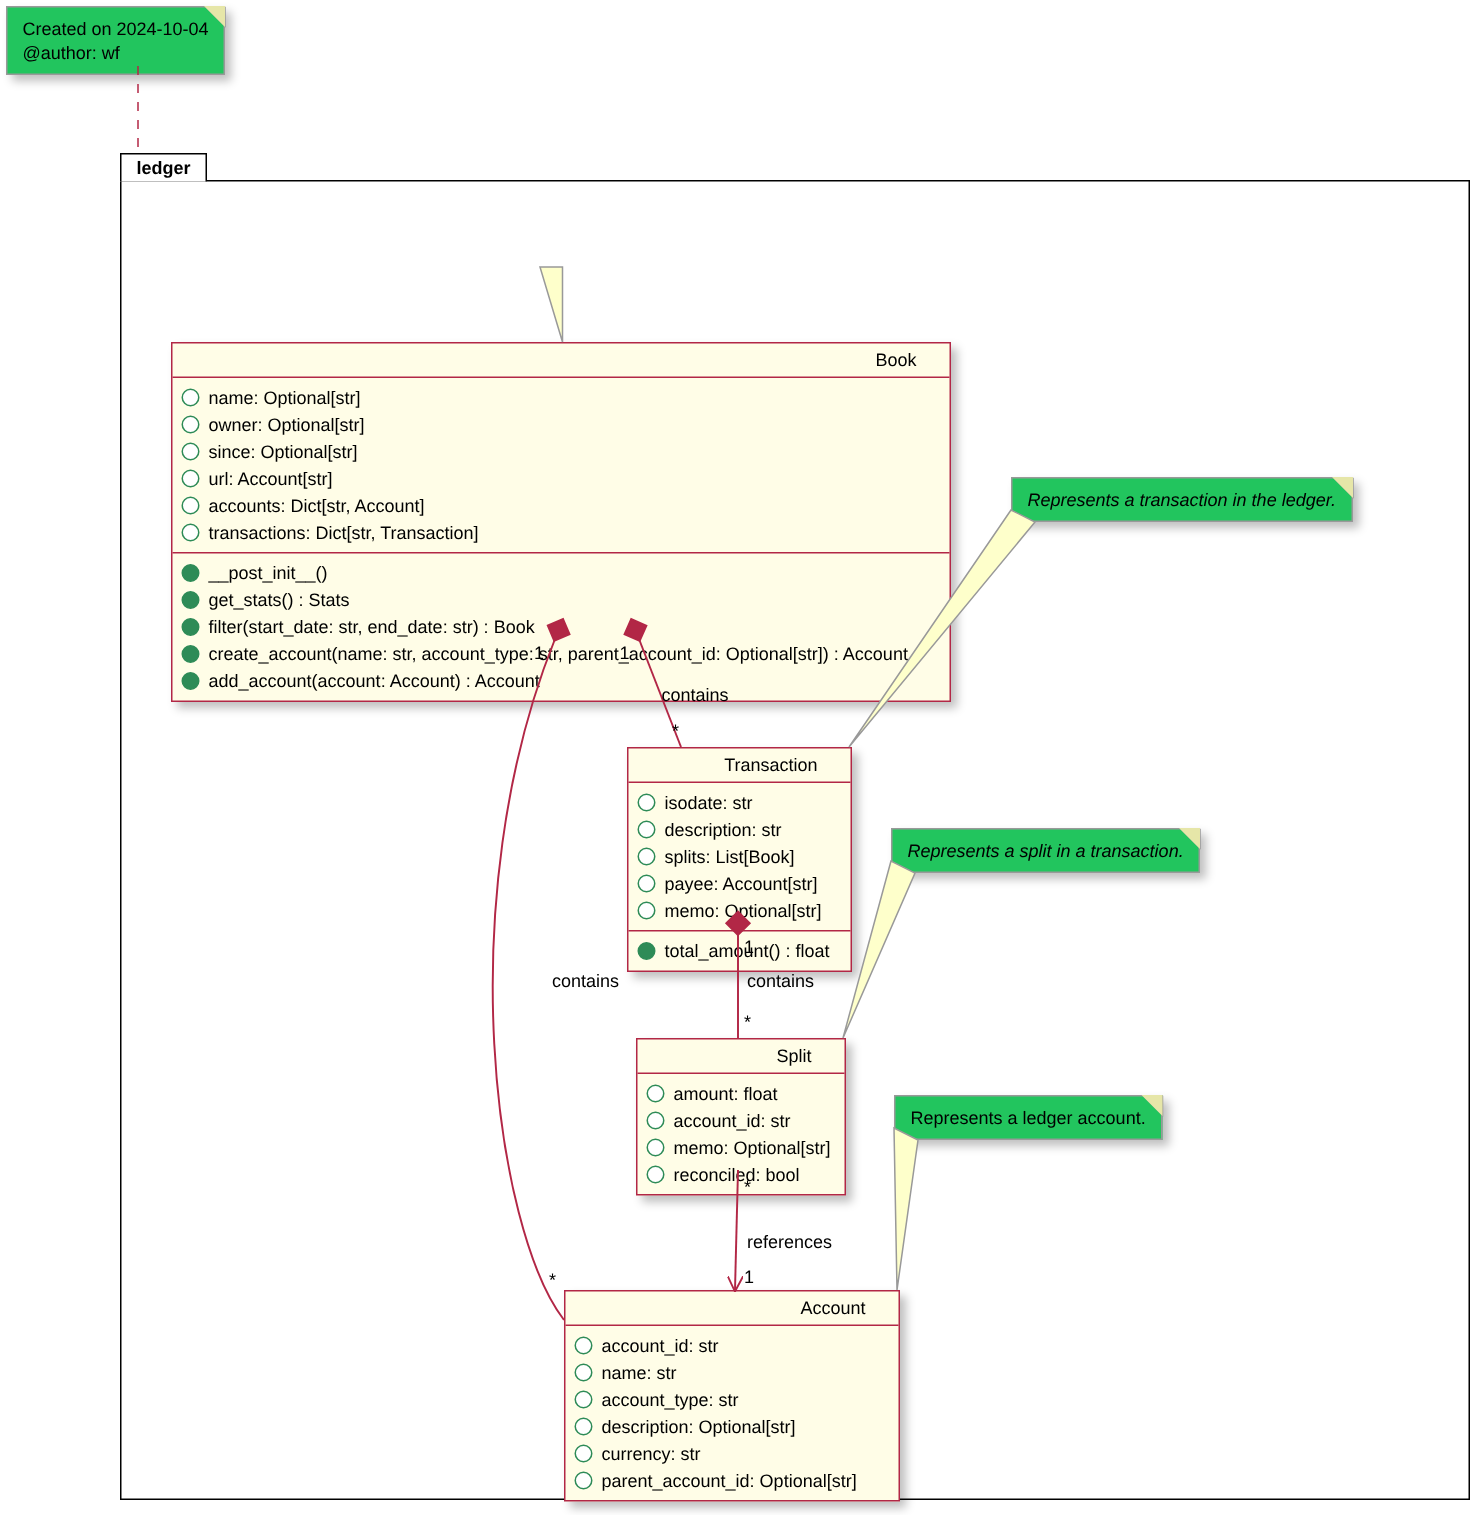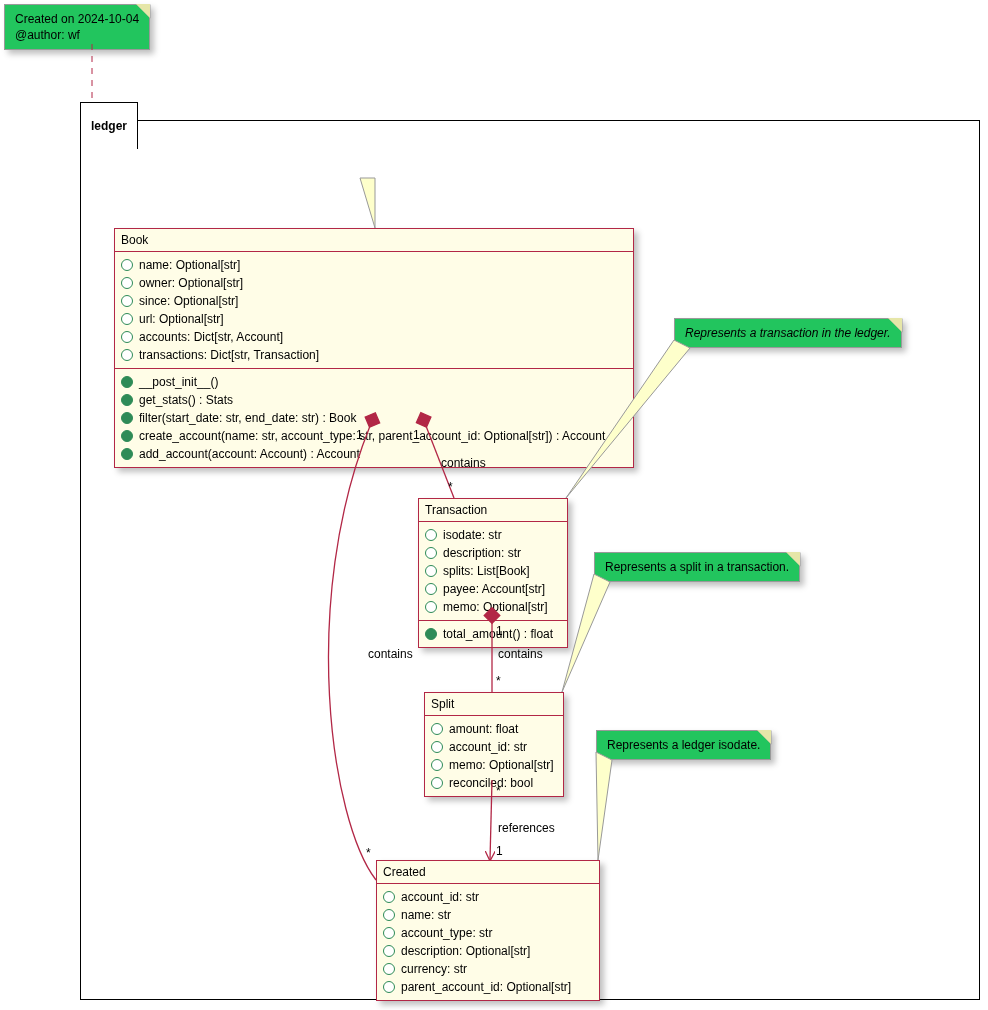--- a/index.html
+++ b/index.html
@@ -1,23 +1,23 @@
 <!DOCTYPE html>
 <html><head>
 <meta charset="utf-8">
 <style>
   html,body{margin:0;padding:0;background:#fff;font-family:sans-serif;font-size:12px;color:#000}
   .canvas{position:relative;width:988px;height:1010px}
   .note{position:absolute;background:#22c55e;border:1px solid #999;box-shadow:4px 4px 6px rgba(0,0,0,.25);padding:6px 10px;white-space:pre;line-height:1.35}
   .note::after{content:"";position:absolute;top:-1px;right:-1px;width:0;height:0;border-left:14px solid transparent;border-top:14px solid #e6e6a8}
   .note::before{content:"";position:absolute;top:-1px;right:-1px;width:0;height:0;border-left:14px solid transparent;border-top:14px solid #999;transform:translate(.5px,.5px)}
   .pkg{position:absolute;border:1px solid #000}
-  .pkg-tab{position:absolute;top:-19px;left:-1px;border:1px solid #000;border-bottom:none;background:#fff;padding:16px 10px;font-weight:bold}
+  .pkg-tab{position:absolute;top:-19px;left:-1px;border:1px solid #000;border-bottom:none;background:#fff;padding:2px 10px;font-weight:bold}
   .class{position:absolute;background:#FFFDE7;border:1.5px solid #B22746;box-shadow:4px 4px 6px rgba(0,0,0,.25)}
-  .class .title{text-align:left;padding:4px 6px;border-bottom:1.5px solid #B22746}
+  .class .title{text-align:right;padding:4px 22px;border-bottom:1.5px solid #B22746}
   .class .sect{padding:4px 6px}
   .class .sect+.sect{border-top:1.5px solid #B22746}
   .member{display:flex;align-items:center;gap:6px;line-height:1.5;white-space:nowrap}
   .vis{width:10px;height:10px;border-radius:50%;border:1px solid #2e8b57;background:#fff;flex:0 0 10px}
   .vis.solid{background:#2e8b57}
   .edge-label{position:absolute;font-size:12px;background:transparent;white-space:nowrap}
   svg.overlay{position:absolute;left:0;top:0;pointer-events:none}
 </style>
 </head>
 <body>
@@ -27,42 +27,42 @@
   <div class="note" style="left:4px;top:4px;"><span>Created on 2024-10-04</span>
 <span>@author: wf</span></div>
 
   <div class="pkg" style="left:80px;top:120px;width:898px;height:878px">
     <div class="pkg-tab"><span>ledger</span></div>
   </div>
 
 
   <div class="note" style="left:674px;top:318px;font-style:italic;"><span>Represents a transaction in the ledger.</span></div>
 
-  <div class="note" style="left:594px;top:552px;"><span>Represents a split in a transaction.</span></div>
-
-  <div class="note" style="left:596px;top:730px;"><span>Represents a ledger isodate.</span></div>
+  <div class="note" style="left:594px;top:552px;font-style:italic;"><span>Represents a split in a transaction.</span></div>
+
+  <div class="note" style="left:596px;top:730px;"><span>Represents a ledger account.</span></div>
 
   <div class="class" style="left:114px;top:228px;width:518px">
     <div class="title">Book</div>
     <div class="sect">
       <div class="member">
           <span class="vis"></span>
           <span>name: Optional[str]</span>
         </div>
       <div class="member">
           <span class="vis"></span>
           <span>owner: Optional[str]</span>
         </div>
       <div class="member">
           <span class="vis"></span>
           <span>since: Optional[str]</span>
         </div>
       <div class="member">
           <span class="vis"></span>
-          <span>url: Optional[str]</span>
+          <span>url: Account[str]</span>
         </div>
       <div class="member">
           <span class="vis"></span>
           <span>accounts: Dict[str, Account]</span>
         </div>
       <div class="member">
           <span class="vis"></span>
           <span>transactions: Dict[str, Transaction]</span>
         </div>
     </div>
@@ -138,21 +138,21 @@
           <span>memo: Optional[str]</span>
         </div>
       <div class="member">
           <span class="vis"></span>
           <span>reconciled: bool</span>
         </div>
     </div>
   </div>
 
   <div class="class" style="left:376px;top:860px;width:222px">
-    <div class="title">Created</div>
+    <div class="title">Account</div>
     <div class="sect">
       <div class="member">
           <span class="vis"></span>
           <span>account_id: str</span>
         </div>
       <div class="member">
           <span class="vis"></span>
           <span>name: str</span>
         </div>
       <div class="member">

